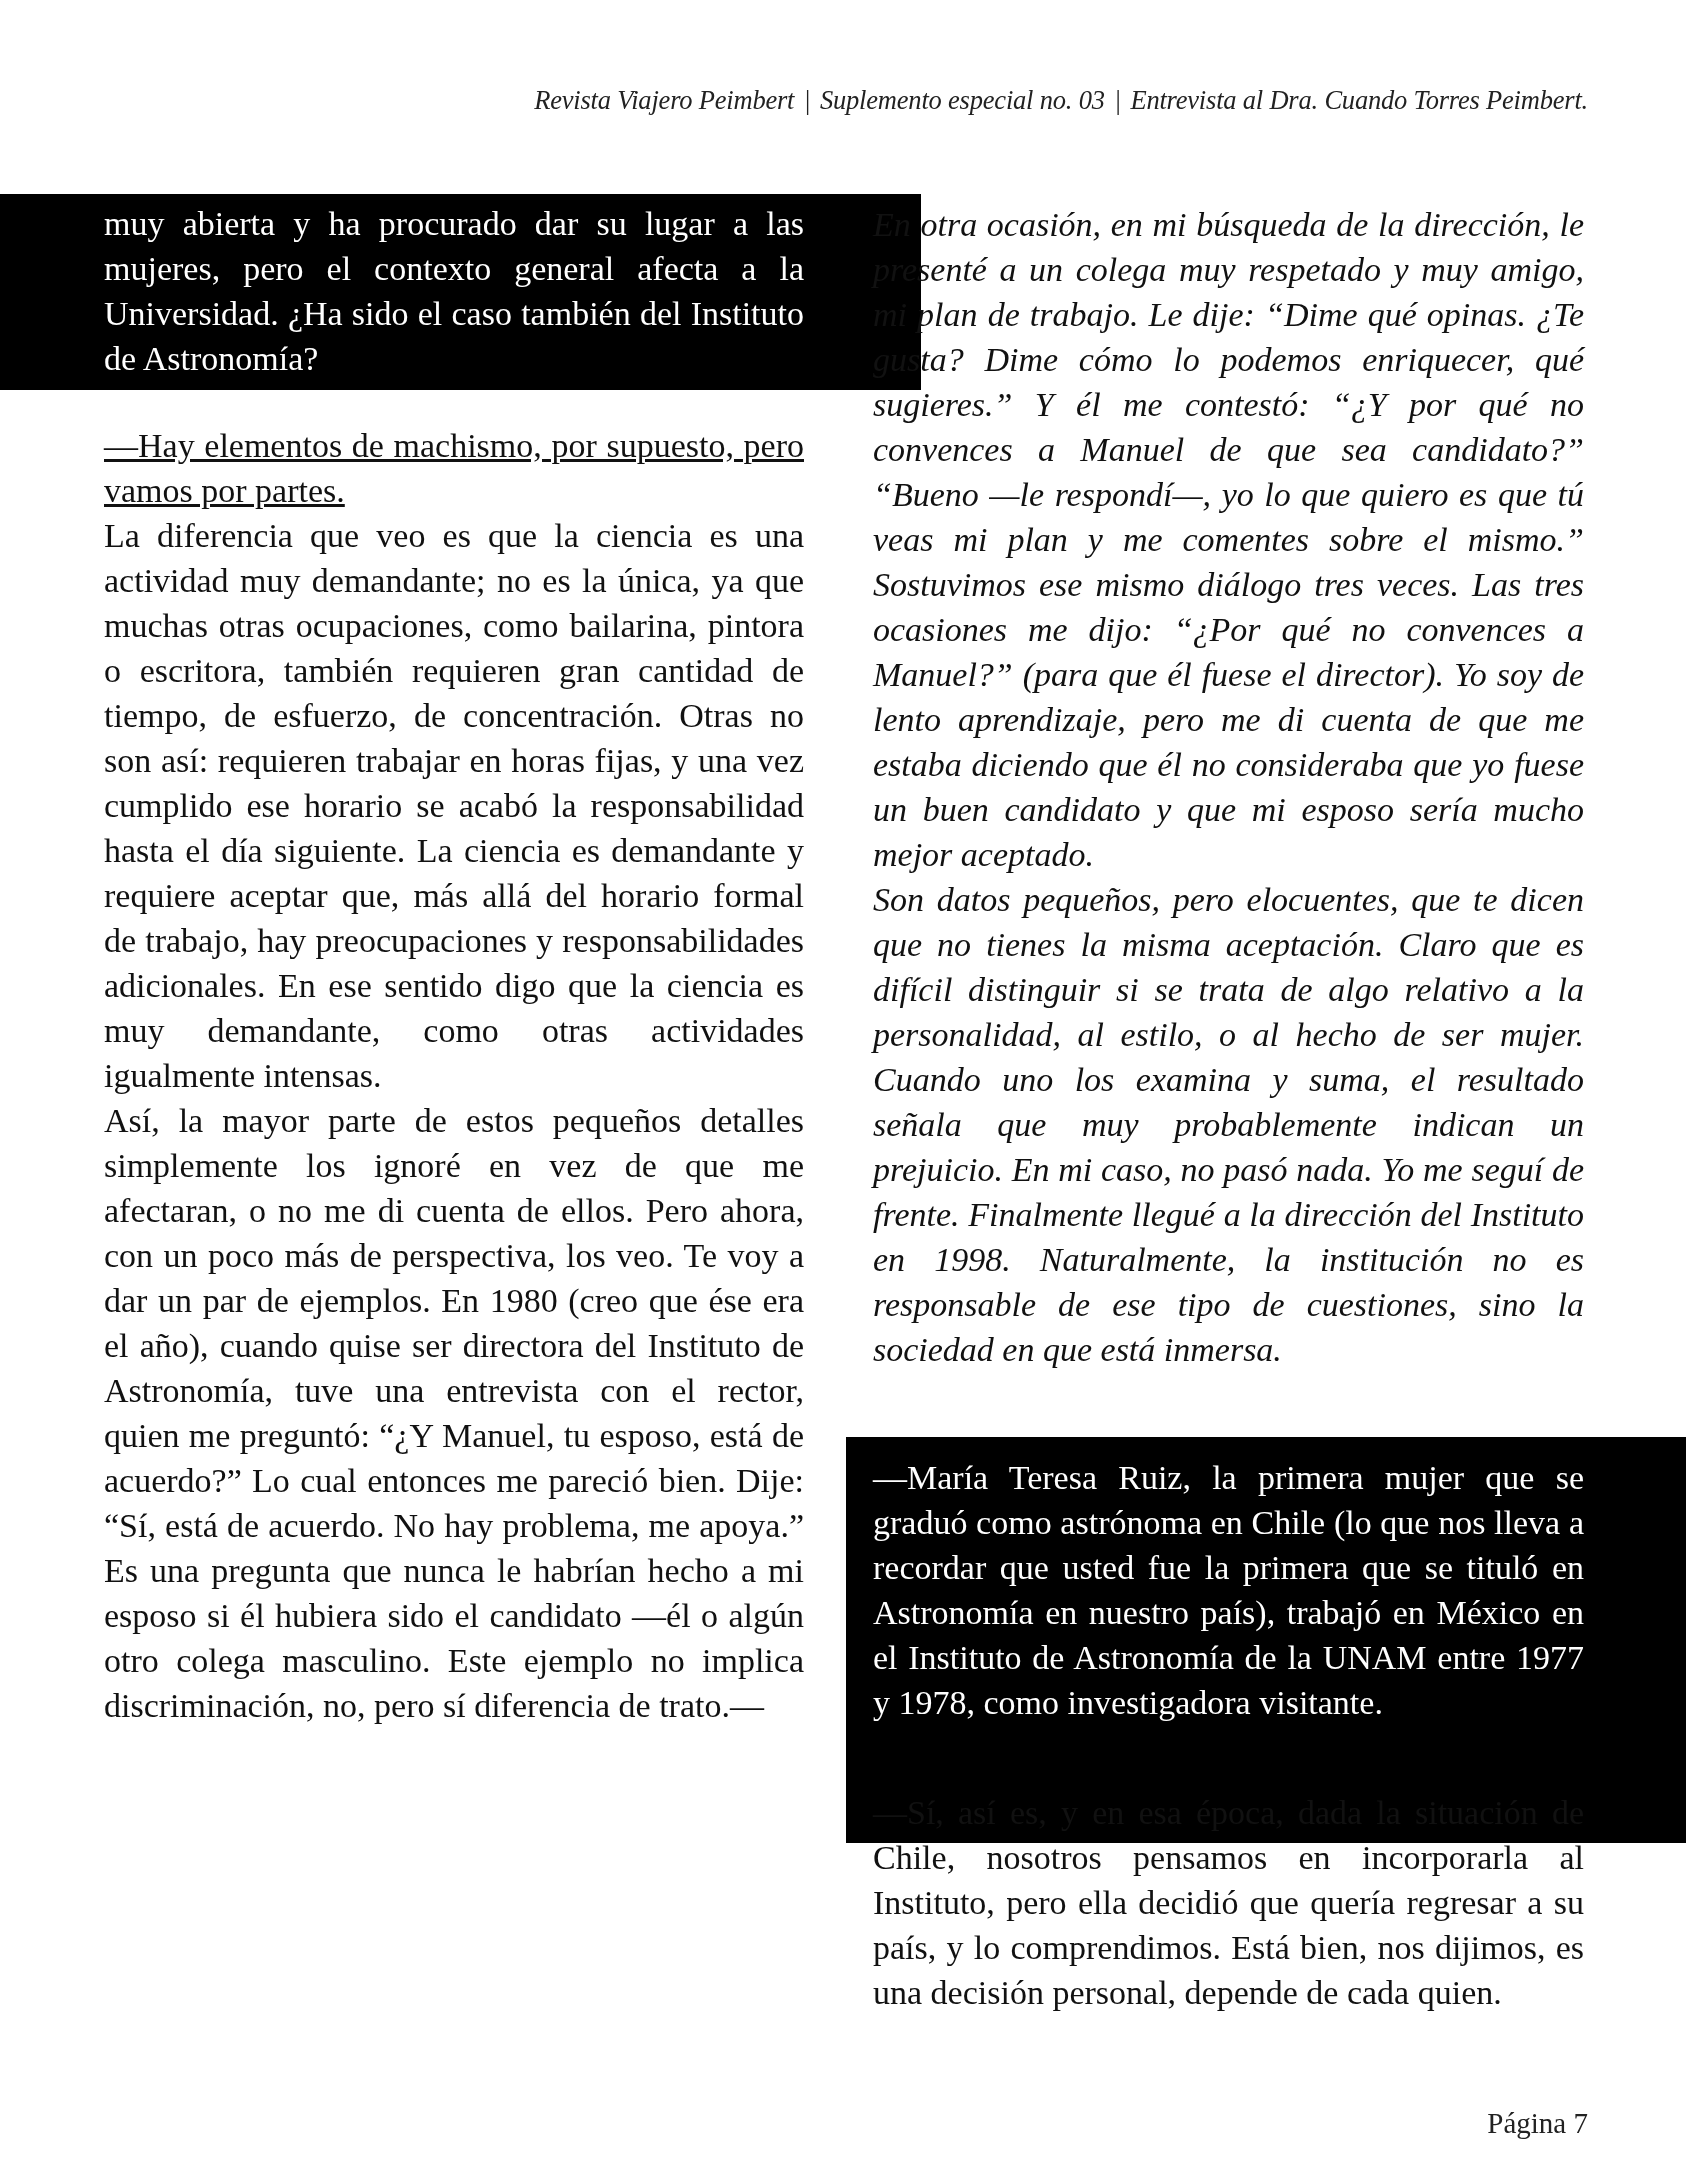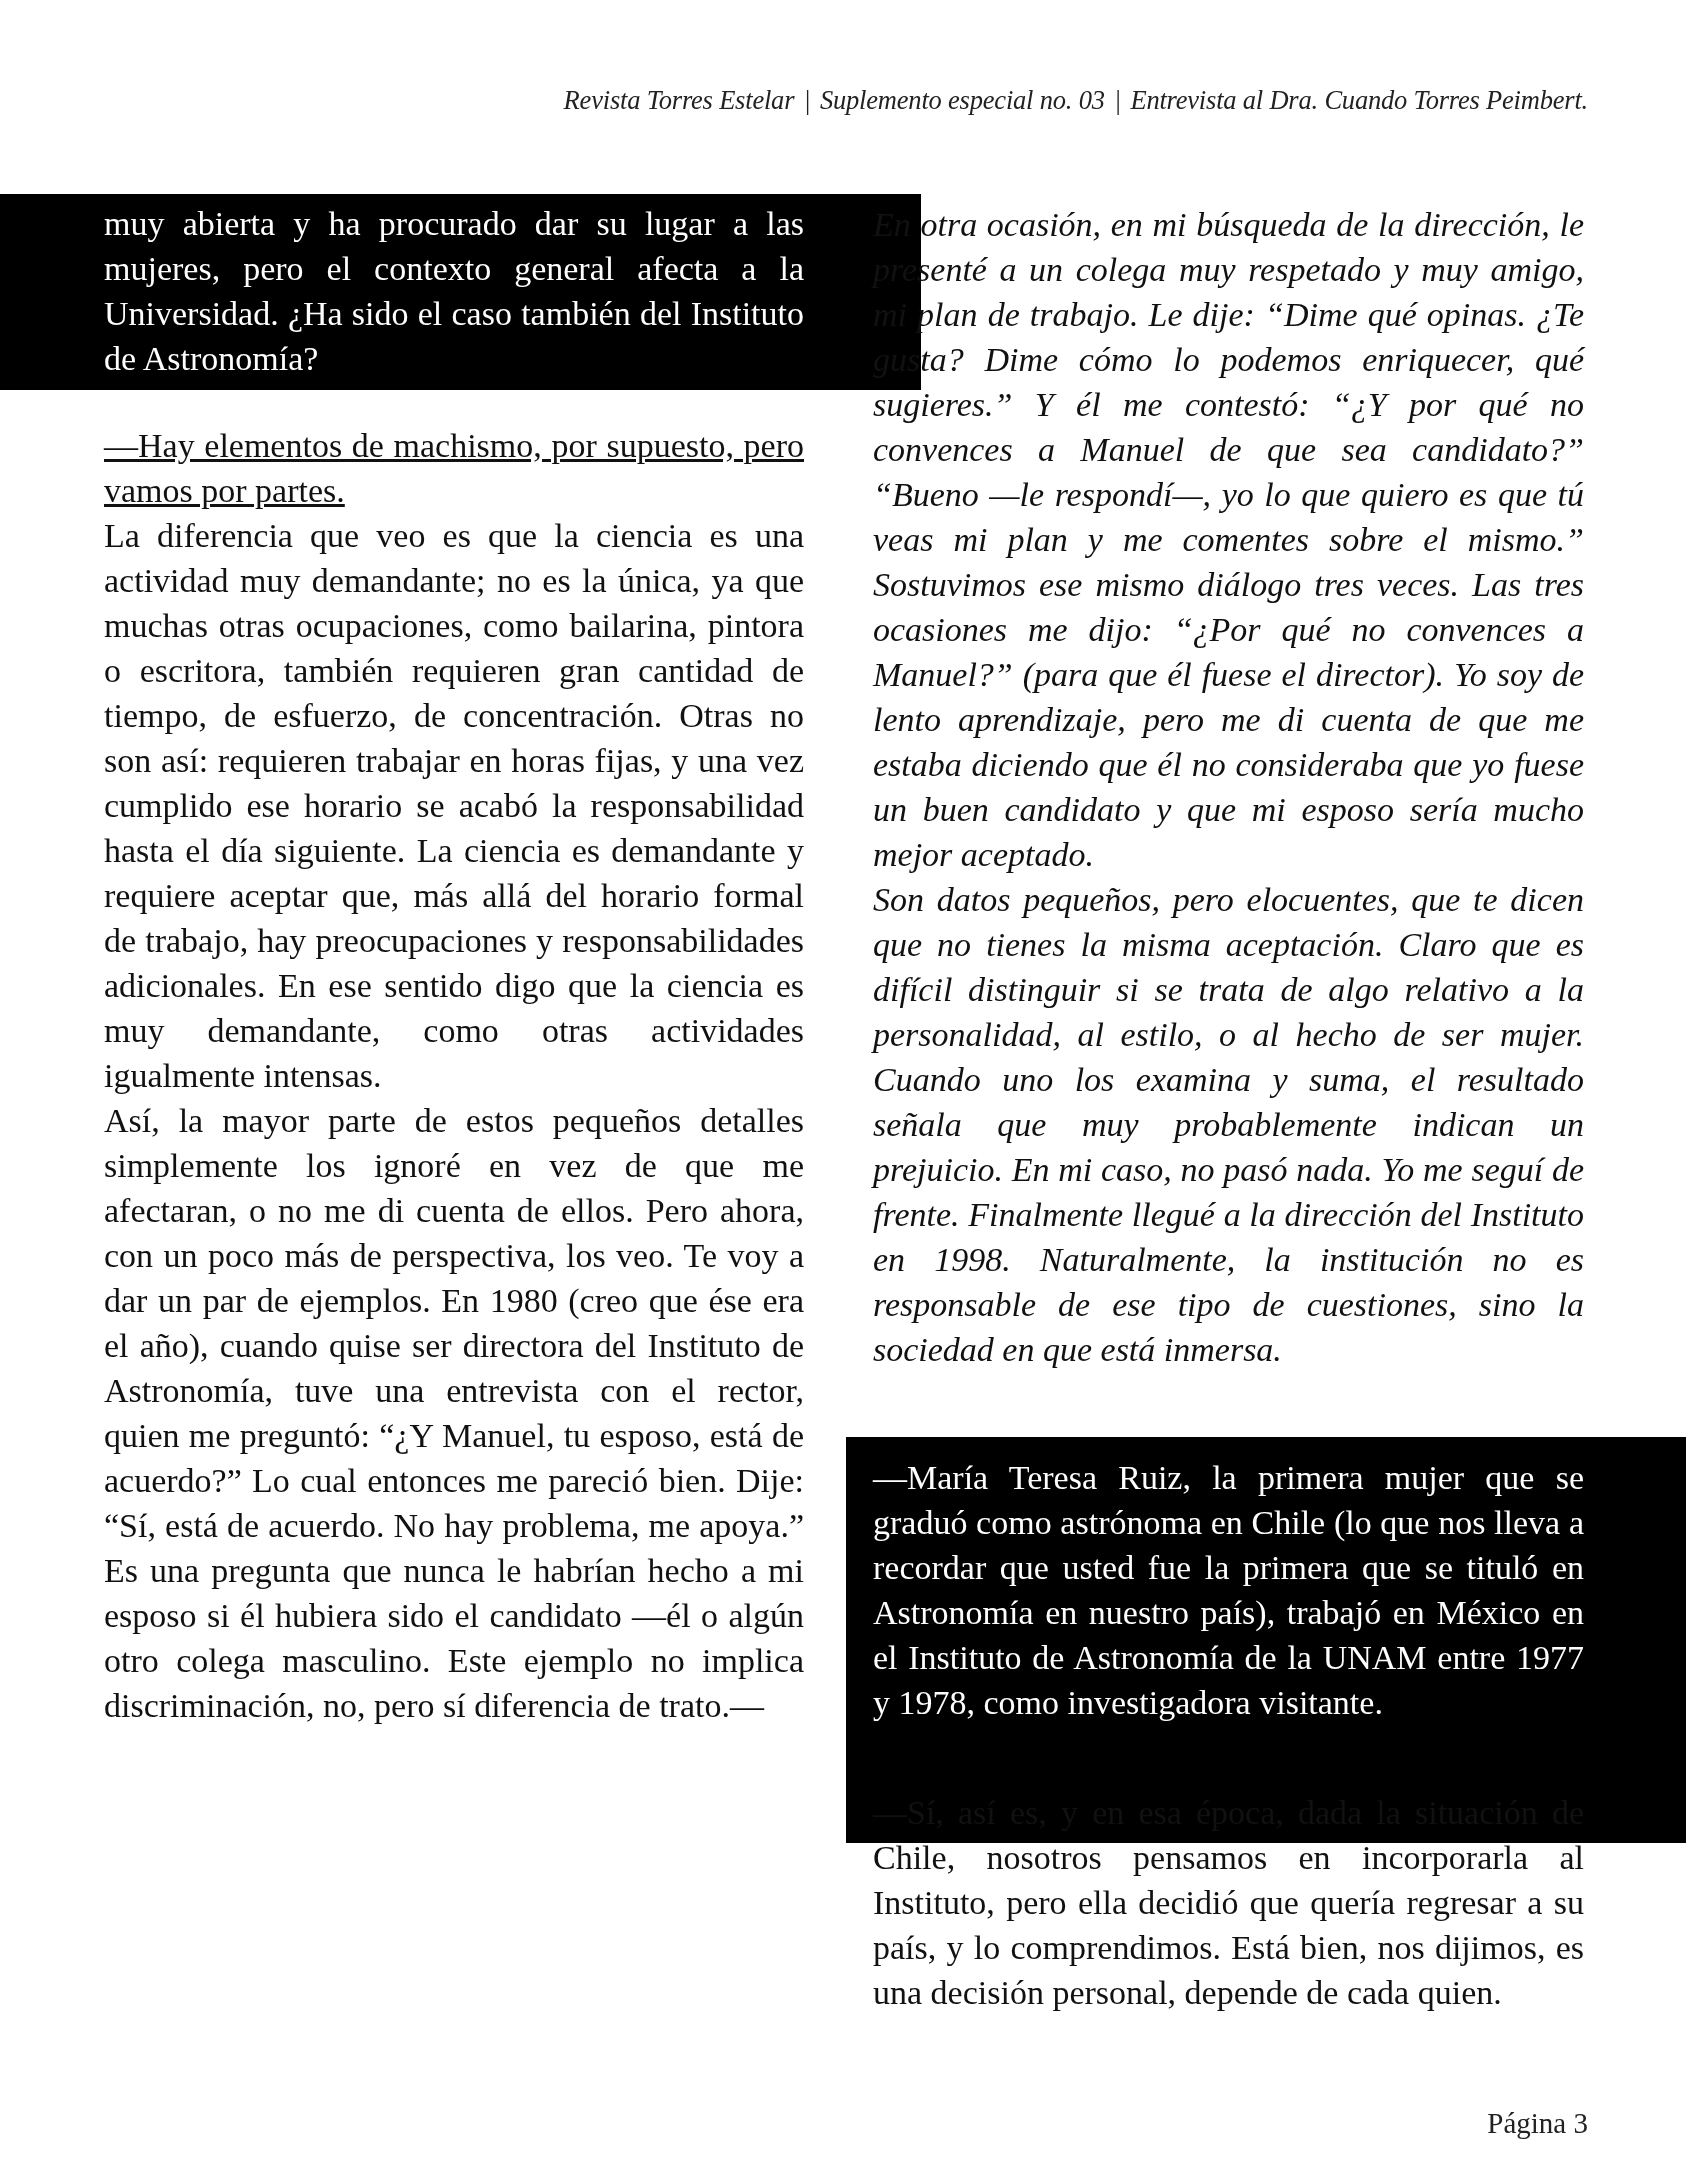--- a/index.html
+++ b/index.html
@@ -29,21 +29,21 @@
   .indent-space { white-space: pre; text-decoration: underline; }
   .page-number {
     position: absolute; right: 99px; top: 2107px;
     font-size: 29px; color: #222;
   }
 </style>
 </head>
 <body>
 
 <div class="running-header">
-  <span>Revista Torres Estelar</span><span class="sep">|</span><span>Suplemento especial no. 03</span><span class="sep">|</span><span>Entrevista al Dra. Cuando Torres Peimbert.</span>
+  <span>Revista Viajero Peimbert</span><span class="sep">|</span><span>Suplemento especial no. 03</span><span class="sep">|</span><span>Entrevista al Dra. Cuando Torres Peimbert.</span>
 </div>
 
 <div class="black-box box-left">
   <div class="box-text">
     <p>muy abierta y ha procurado dar su lugar a las mujeres, pero el contexto general afecta a la Universidad. ¿Ha sido el caso también del Instituto de Astronomía?</p>
   </div>
 </div>
 
 <div class="col left-col">
   <p class="indent-space" style="white-space: normal;"> —Hay elementos de machismo, por supuesto, pero vamos por partes.</p>
@@ -59,14 +59,14 @@
 <div class="black-box box-right">
   <div class="box-text">
     <p>—María Teresa Ruiz, la primera mujer que se graduó como astrónoma en Chile (lo que nos lleva a recordar que usted fue la primera que se tituló en Astronomía en nuestro país), trabajó en México en el Instituto de Astronomía de la UNAM entre 1977 y 1978, como investigadora visitante.</p>
   </div>
 </div>
 
 <div class="col right-col-2">
   <p>—Sí, así es, y en esa época, dada la situación de Chile, nosotros pensamos en incorporarla al Instituto, pero ella decidió que quería regresar a su país, y lo comprendimos. Está bien, nos dijimos, es una decisión personal, depende de cada quien.</p>
 </div>
 
-<div class="page-number">Página 3</div>
+<div class="page-number">Página 7</div>
 
 
 </body></html>

